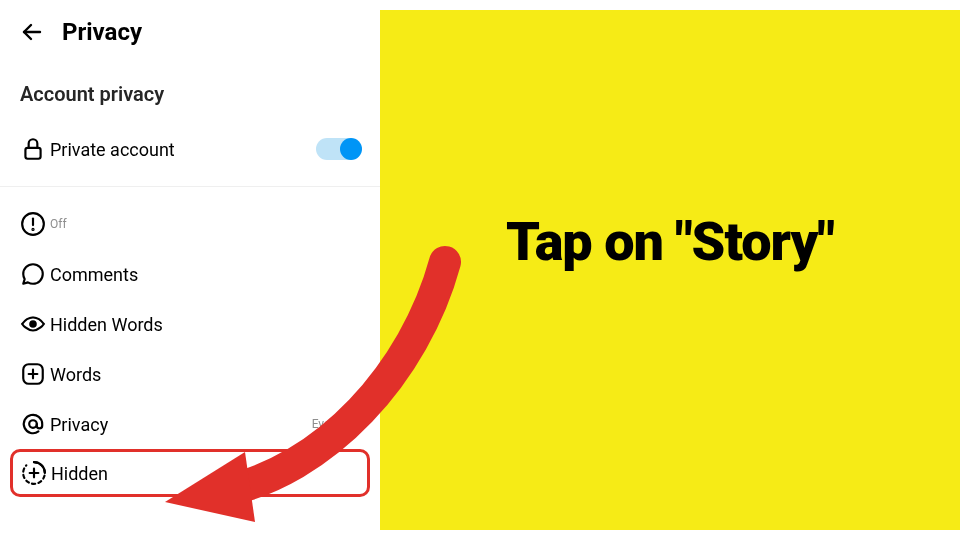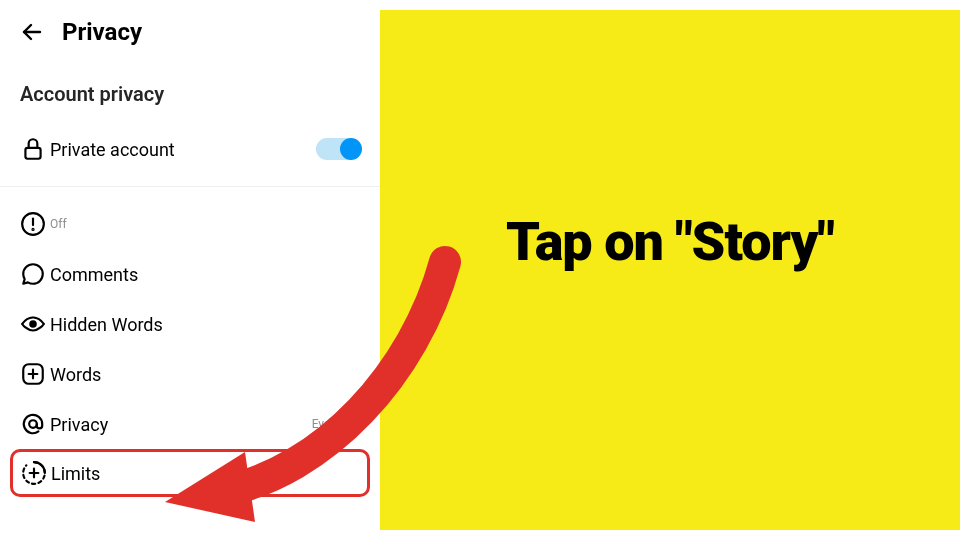--- a/index.html
+++ b/index.html
@@ -215,21 +215,21 @@
 
     <div class="row highlighted">
       <span class="icon">
         <svg viewBox="0 0 24 24" fill="none" stroke="#000" stroke-width="2" stroke-linecap="round">
           <path d="M12 2a10 10 0 1 1-7.07 2.93" stroke-dasharray="3 3"></path>
           <path d="M12 2a10 10 0 0 1 10 10"></path>
           <line x1="12" y1="8" x2="12" y2="16"></line>
           <line x1="8" y1="12" x2="16" y2="12"></line>
         </svg>
       </span>
-      <span class="row-label">Limits</span>
+      <span class="row-label">Hidden</span>
     </div>
 
   </div>
 
   <div class="yellow-panel">
     <div class="instruction">Tap on "Story"</div>
   </div>
 </div>
 
 <svg class="arrow-curve" viewBox="0 0 300 280">

